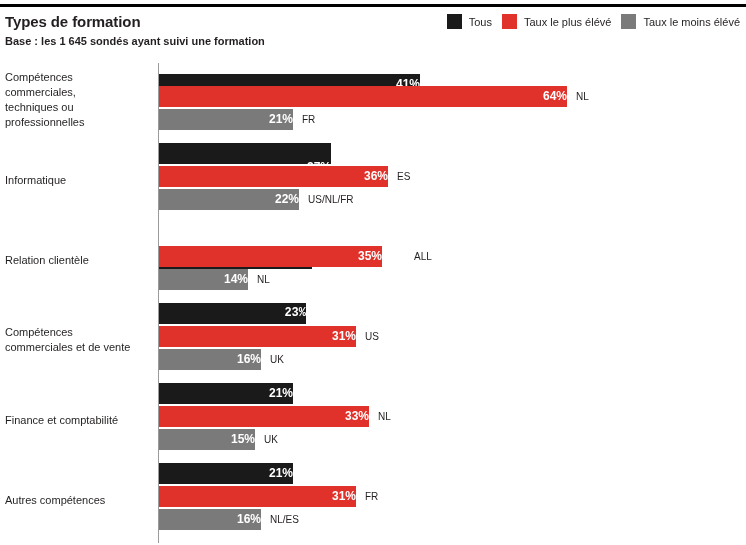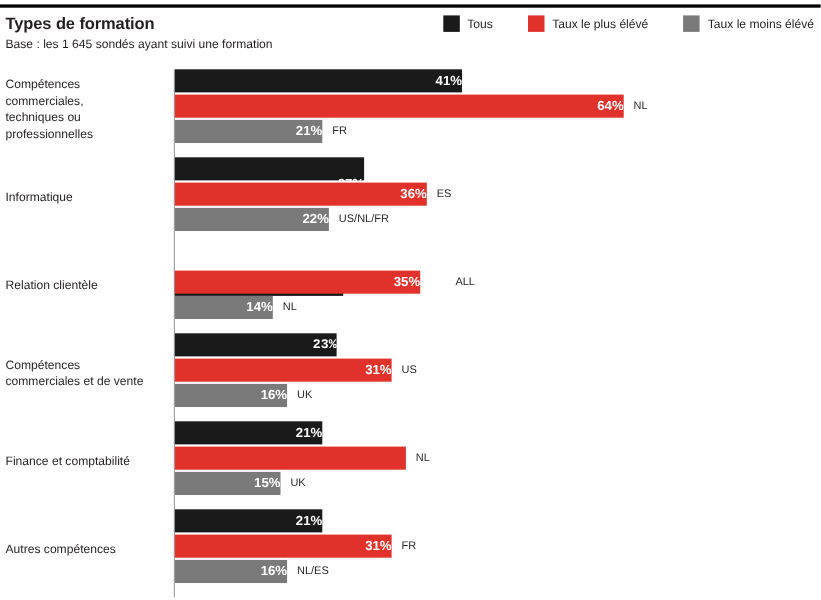--- a/index.html
+++ b/index.html
@@ -33,32 +33,32 @@
     font-weight: bold;
     letter-spacing: -0.1px;
     color: #231f20;
   }
 
   #chart-subtitle {
     position: absolute;
     left: 5px;
     top: 35px;
     font-size: 11px;
-    font-weight: normal;
+    font-weight: bold;
     color: #231f20;
   }
 
   
   #legend {
     position: absolute;
     right: 6px;
     top: 14px;
     display: flex;
     align-items: center;
-    gap: 32px;
+    gap: 10px;
   }
   .legend-item {
     display: flex;
     align-items: center;
     gap: 7px;
   }
   .legend-swatch {
     width: 15px;
     height: 15px;
     display: block;
@@ -162,21 +162,21 @@
 
 <div id="plot">
   <div id="axis-line"></div>
 <div class="group" style="top: 0px;">
       <div class="group-label" style="top: 12px;">
         <div>Compétences</div>
         <div>commerciales,</div>
         <div>techniques ou</div>
         <div>professionnelles</div>
       </div>
-      <div class="bar-row" style="top: 5px; width: 381px; padding-left: 48px;">
+      <div class="bar-row" style="top: 16px; width: 381px; padding-left: 48px;">
         <div class="bar tous" style="width: 261px;"></div>
         <div class="bar-value" style="left: 0px; width: 261px; text-align: right;">41%</div>
       </div>
       <div class="bar-row" style="top: 28px; width: 528px;">
         <div class="bar high" style="width: 408px;"></div>
         <div class="bar-value" style="left: 0px; width: 408px; text-align: right;">64%</div>
         <div class="bar-note" style="left: 417px;">NL</div>
       </div>
       <div class="bar-row" style="top: 51px; width: 254px;">
         <div class="bar low" style="width: 134px;"></div>
@@ -245,20 +245,21 @@
     <div class="group" style="top: 320px;">
       <div class="group-label" style="top: 35px;">
         <div>Finance et comptabilité</div>
       </div>
       <div class="bar-row" style="top: 5px; width: 254px;">
         <div class="bar tous" style="width: 134px;"></div>
         <div class="bar-value" style="left: 0px; width: 134px; text-align: right;">21%</div>
       </div>
       <div class="bar-row" style="top: 28px; width: 330px;">
         <div class="bar high" style="width: 210px;"></div>
+        <div class="bar-value" style="left: 0px; width: 210px; text-align: right;">33%</div>
         <div class="bar-note" style="left: 219px;">NL</div>
       </div>
       <div class="bar-row" style="top: 51px; width: 216px;">
         <div class="bar low" style="width: 96px;"></div>
         <div class="bar-value" style="left: 0px; width: 96px; text-align: right;">15%</div>
         <div class="bar-note" style="left: 105px;">UK</div>
       </div>
     </div>
     <div class="group" style="top: 400px;">
       <div class="group-label" style="top: 35px;">

